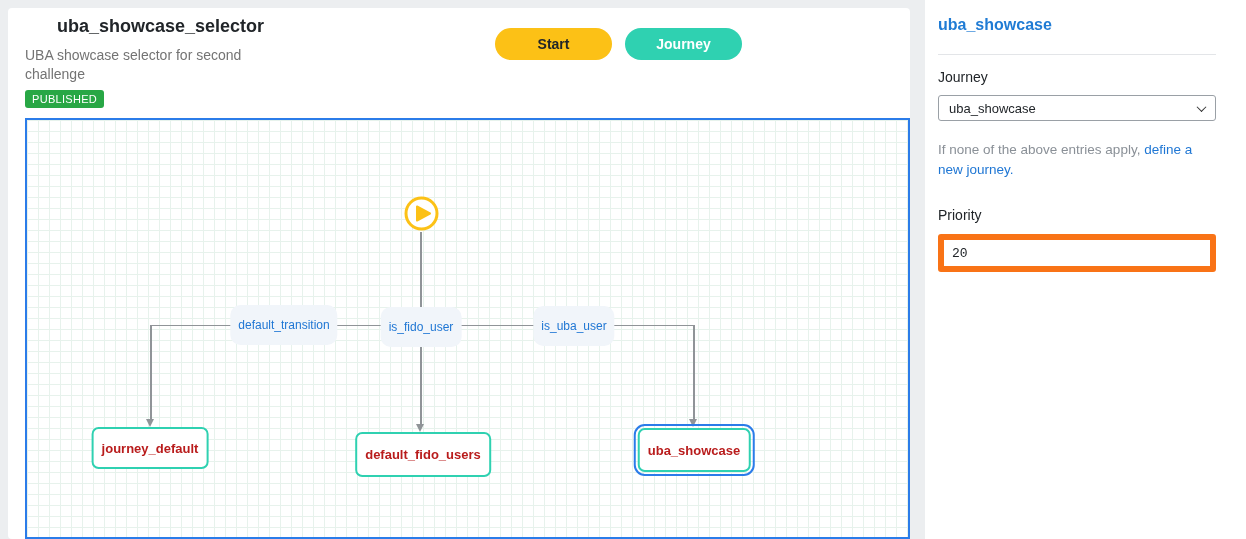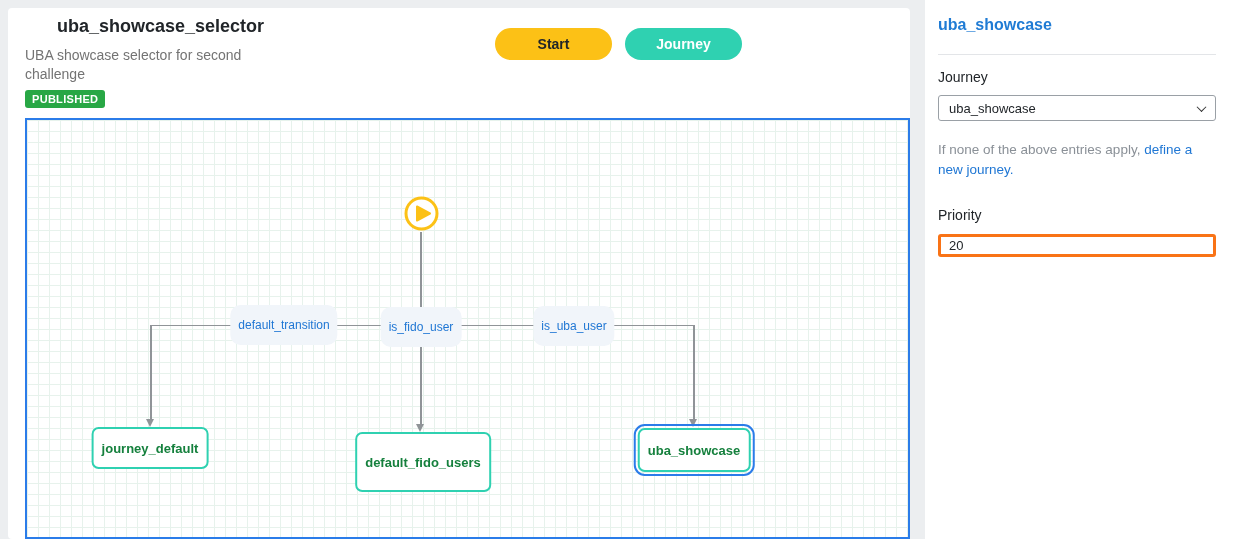--- a/index.html
+++ b/index.html
@@ -6,21 +6,21 @@
   body { background:#eceef0; font-family:"Liberation Sans", sans-serif; }
   #page { position:relative; width:1246px; height:539px; background:#eceef0; overflow:hidden; }
 
   .card { position:absolute; background:#ffffff; }
   #left-card { left:8px; top:8px; width:902px; height:531px; border-radius:4px; }
   #right-card { left:925px; top:0; width:321px; height:539px; }
 
   
   #hdr-title { position:absolute; left:25px; top:16px; font-size:18px; font-weight:bold; color:#212529;margin-left:32px; }
   #hdr-sub { position:absolute; left:25px; top:46px; width:250px; font-size:14px; color:#737373; line-height:19px; }
-  #badge { position:absolute; left:25px; top:90px; background:#28a745; color:#fff; font-size:11px; font-weight:bold;
+  #badge { position:absolute; left:25px; top:90px; background:#28a745; color:#fff; font-size:11px; font-weight:normal;
            padding:3px 7px; border-radius:3px; letter-spacing:0.3px; }
 
   .btn { position:absolute; top:28px; width:117px; height:32px; border:none; border-radius:16px;
          font-size:14px; font-weight:bold; cursor:pointer; font-family:"Liberation Sans", sans-serif; }
   #btn-start { left:495px; background:#fcc116; color:#212529; }
   #btn-journey { left:625px; background:#2fd1b1; color:#ffffff; }
 
   
   #canvas { position:absolute; left:25px; top:118px; width:885px; height:421px;
             border:2px solid #2b7ce9; background-color:#ffffff;
@@ -34,44 +34,44 @@
   .arrow-down { position:absolute; width:0; height:0;
                 border-left:4.5px solid transparent; border-right:4.5px solid transparent;
                 border-top:8px solid #909498; }
 
   .edge-label { position:absolute; transform:translate(-50%,-50%);
                 background:#f1f5fa; color:#2077d4; font-size:12px;
                 padding:13px 8px; border-radius:10px; white-space:nowrap; }
 
   .node { position:absolute; transform:translateX(-50%); background:#ffffff;
           border:2px solid #2fd1b1; border-radius:7px; display:flex; align-items:center; justify-content:center;
-          font-size:13px; font-weight:bold; color:#15803d; padding:0 8px; white-space:nowrap; cursor:pointer; }
+          font-size:13px; font-weight:bold; color:#b91c1c; padding:0 8px; white-space:nowrap; cursor:pointer; }
   .node.selected { outline:2px solid #2b7ce9; outline-offset:2px; }
 
   #play { position:absolute; left:376px; top:75px; width:37px; height:37px; cursor:pointer; }
 
   
   #panel-title { position:absolute; left:938px; top:16px; font-size:16px; font-weight:bold; color:#1f7bd4; }
   #panel-divider { position:absolute; left:938px; top:54px; width:278px; height:1px; background:#e3e5e8; }
   .panel-label { position:absolute; left:938px; font-size:14px; color:#212529; }
   #journey-label { top:69px; }
   #priority-label { top:207px; }
 
   #journey-select { position:absolute; left:938px; top:95px; width:278px; height:26px;
                     border:1px solid #9aa0a6; border-radius:3px; background:#fff;
                     display:flex; align-items:center; padding:0 10px; font-size:13px; color:#212529; cursor:pointer; }
   #journey-select .chev { margin-left:auto; width:7px; height:7px; border-right:1.6px solid #333; border-bottom:1.6px solid #333;
                           transform:rotate(45deg) translate(-1px,-1px); }
 
   #helper { position:absolute; left:938px; top:140px; width:282px; font-size:13.5px; color:#8a9097; line-height:20px; }
   #helper a { color:#2077d4; text-decoration:none; cursor:pointer; }
 
-  #priority-input { position:absolute; left:938px; top:234px; width:278px; height:23px;
-                    border:3px solid #f97316; border-radius:3px; font-size:13px; color:#212529;
-                    padding:0 8px; font-family:Liberation Sans, sans-serif; }
+  #priority-input { position:absolute; left:938px; top:234px; width:278px; height:38px;
+                    border:6px solid #f97316; border-radius:3px; font-size:13px; color:#212529;
+                    padding:0 8px; font-family:Liberation Mono, monospace; }
 </style>
 </head>
 <body>
 
 <div id="page">
 
   <div id="left-card" class="card"></div>
   <div id="right-card" class="card"></div>
 
   <div id="hdr-title">uba_showcase_selector</div>
@@ -98,21 +98,21 @@
     <div class="arrow-down" style="left:389px; top:304px;"></div>
 
     <div class="vline" style="left:666px; top:205px; height:95px;"></div>
     <div class="arrow-down" style="left:662px; top:299px;"></div>
 
     <div class="edge-label" style="left:257px; top:205px;">default_transition</div>
     <div class="edge-label" style="left:394px; top:207px;text-align:center;">is_fido_user</div>
     <div class="edge-label" style="left:528px; top:206px;margin-left:19px;">is_uba_user</div>
 
     <div class="node" style="left:123px; top:307px; height:42px;">journey_default</div>
-    <div class="node" style="left:396px; top:312px; height:60px;">default_fido_users</div>
+    <div class="node" style="left:396px; top:312px; height:45px;">default_fido_users</div>
     <div class="node selected" style="left:667px; top:308px; height:44px;">uba_showcase</div>
   </div>
 
   <div id="panel-title">uba_showcase</div>
   <div id="panel-divider"></div>
 
   <div id="journey-label" class="panel-label">Journey</div>
   <div id="journey-select">
     <span>uba_showcase</span>
     <span class="chev"></span>

